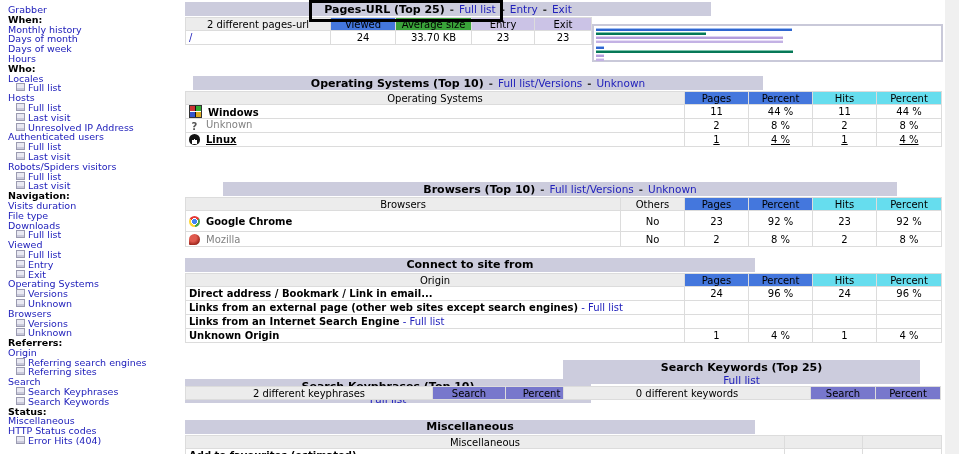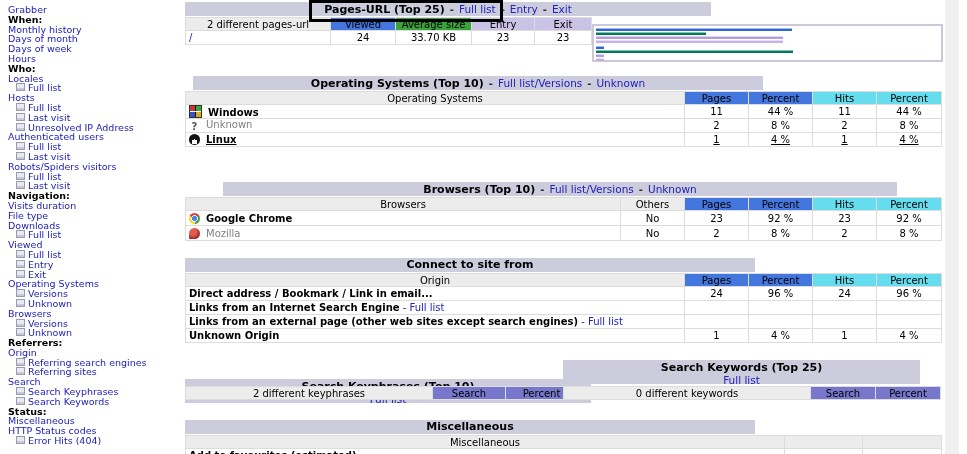--- a/index.html
+++ b/index.html
@@ -212,21 +212,21 @@
     </colgroup>
   <tbody>
       <tr class="hrow">
     <td class="h-gray">Browsers</td>
     <td class="h-gray">Others</td>
     <td class="h-blue">Pages</td>
     <td class="h-blue">Percent</td>
     <td class="h-cyan">Hits</td>
     <td class="h-cyan">Percent</td>
   </tr>
-  <tr style="height:15px;margin-top:44px;">
+  <tr style="height:21px;margin-top:44px;">
     <td><span class="ric ic-chrome"></span><span class="bold">Google Chrome</span></td>
     <td class="num">No</td>
     <td class="num">23</td>
     <td class="num">92 %</td>
     <td class="num">23</td>
     <td class="num">92 %</td>
   </tr>
   <tr style="height:15px;">
     <td><span class="ric ic-mozilla"></span><span class="muted">Mozilla</span></td>
     <td class="num">No</td>
@@ -258,28 +258,28 @@
     <td class="h-cyan">Percent</td>
   </tr>
   <tr style="height:14px;">
     <td><span class="bold">Direct address / Bookmark / Link in email...</span> <span class="cell-link"></span></td>
     <td class="num">24</td>
     <td class="num">96 %</td>
     <td class="num">24</td>
     <td class="num">96 %</td>
   </tr>
   <tr style="height:14px;">
+    <td><span class="bold">Links from an external page (other web sites except search engines)</span> <span class="cell-link">- Full list</span></td>
+    <td class="num"></td>
+    <td class="num"></td>
+    <td class="num"></td>
+    <td class="num"></td>
+  </tr>
+  <tr style="height:14px;">
     <td><span class="bold">Links from an Internet Search Engine</span> <span class="cell-link">- Full list</span></td>
-    <td class="num"></td>
-    <td class="num"></td>
-    <td class="num"></td>
-    <td class="num"></td>
-  </tr>
-  <tr style="height:14px;">
-    <td><span class="bold">Links from an external page (other web sites except search engines)</span> <span class="cell-link">- Full list</span></td>
     <td class="num"></td>
     <td class="num"></td>
     <td class="num"></td>
     <td class="num"></td>
   </tr>
   <tr style="height:14px;">
     <td><span class="bold">Unknown Origin</span></td>
     <td class="num">1</td>
     <td class="num">4 %</td>
     <td class="num">1</td>

